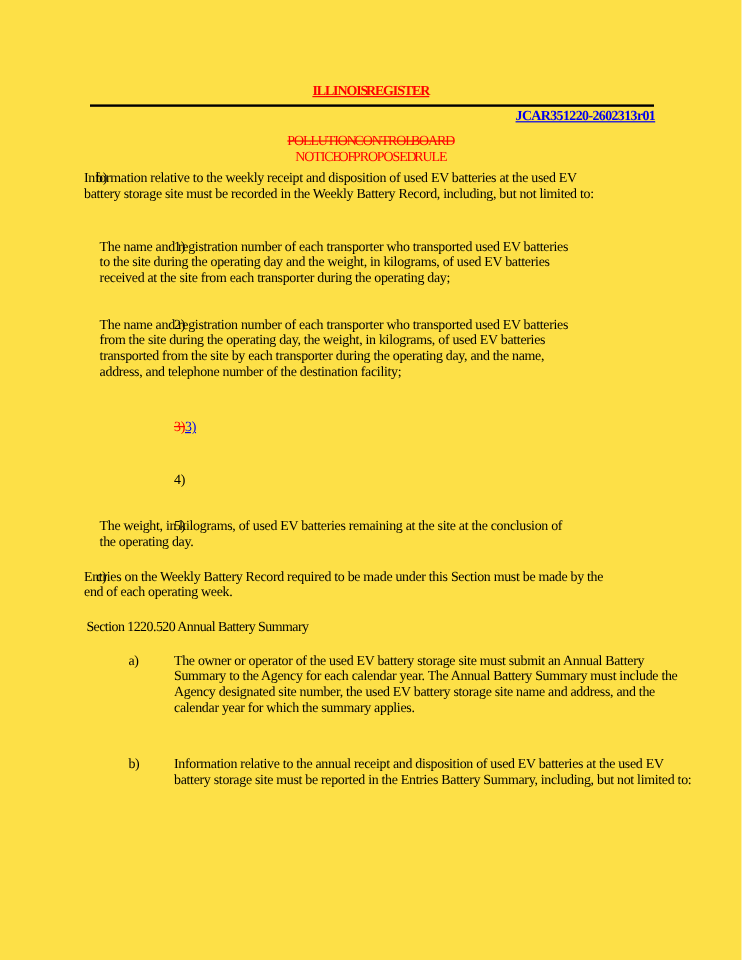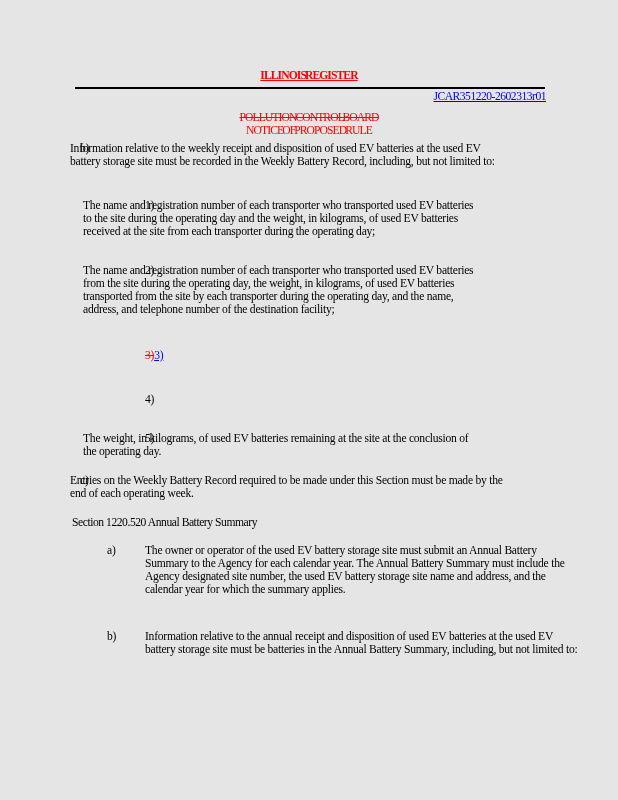--- a/index.html
+++ b/index.html
@@ -1,17 +1,17 @@
 <!DOCTYPE html>
 <html><head>
 <meta charset="utf-8">
 <style>
   html,body{margin:0;padding:0;background:#fff;}
   .page{
-    position:relative;width:618px;height:800px;background:#e5e5e5;overflow:hidden;
+    position:relative;width:618px;height:800px;background:#fde047;overflow:hidden;
     font-family:"Liberation Serif",serif;font-size:11.6px;line-height:13px;color:#000;
     letter-spacing:-0.25px;
   }
   .centered{position:absolute;left:0;width:618px;text-align:center;}
   .squish{letter-spacing:-0.9px;word-spacing:-3px;}
   .red{color:#fe0000;}
   .blue{color:#0000ee;}
   .strike{text-decoration:line-through;}
   .uline{text-decoration:underline;}
   .bold{font-weight:bold;}
@@ -23,21 +23,21 @@
   
   .lvl1 .plabel{left:80px;}
   .lvl1 .ptext{margin-left:70px;width:433px;}
   
   .lvl2 .plabel{left:145px;}
   .lvl2 .ptext{margin-left:83px;width:397px;}
   
   .lvl1b .plabel{left:107px;}
   .lvl1b .ptext{margin-left:145px;width:433px;}
   .section-head{position:absolute;left:72px;width:540px;font-weight:normal;letter-spacing:-0.45px;}
-  a.doclink{color:#0000ee;text-decoration:underline;cursor:pointer;font-weight:normal;letter-spacing:-0.5px;}
+  a.doclink{color:#0000ee;text-decoration:underline;cursor:pointer;font-weight:bold;letter-spacing:-0.5px;}
 </style>
 </head>
 <body>
 
 <div class="page">
 
   <div class="centered squish red uline bold" style="top:69px">ILLINOIS REGISTER</div>
 
   <div class="hrule"></div>
 
@@ -83,16 +83,16 @@
 
   <div class="section-head" style="top:516px">Section 1220.520  Annual Battery Summary</div>
 
   <div class="para lvl1b" style="top:544px">
     <span class="plabel">a)</span>
     <span class="ptext">The owner or operator of the used EV battery storage site must submit an Annual Battery Summary to the Agency for each calendar year. The Annual Battery Summary must include the Agency designated site number, the used EV battery storage site name and address, and the calendar year for which the summary applies.</span>
   </div>
 
   <div class="para lvl1b" style="top:630px">
     <span class="plabel">b)</span>
-    <span class="ptext">Information relative to the annual receipt and disposition of used EV batteries at the used EV battery storage site must be batteries in the Annual Battery Summary, including, but not limited to:</span>
+    <span class="ptext">Information relative to the annual receipt and disposition of used EV batteries at the used EV battery storage site must be reported in the Entries Battery Summary, including, but not limited to:</span>
   </div>
 
 </div>
 
 </body></html>

